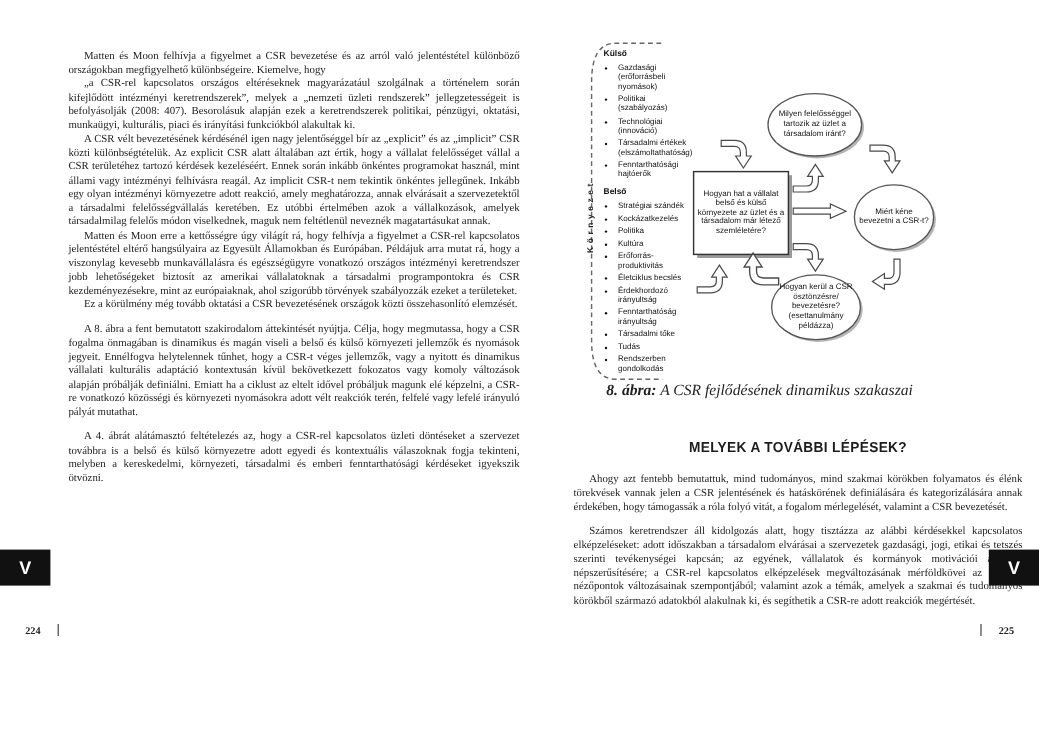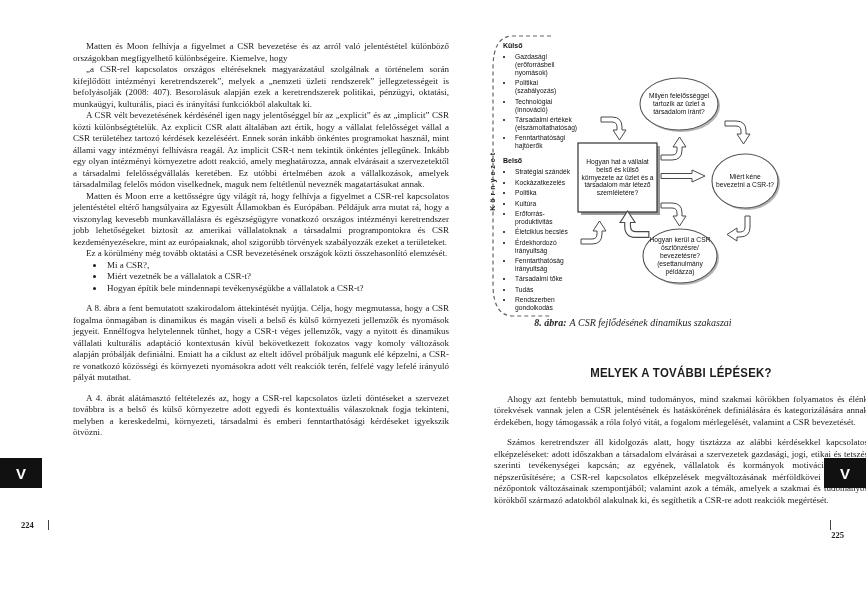--- a/index.html
+++ b/index.html
@@ -2,21 +2,21 @@
 <html><head>
 <meta charset="utf-8">
 <style>
   html,body{margin:0;padding:0;}
   body{
     width:866px;height:610px;position:relative;overflow:hidden;
     background:#ffffff;color:#1c1c1c;
     font-family:"Liberation Serif", serif;
   }
   
-  .text-col{position:absolute;font-size:9px;line-height:11.5px;text-align:justify;margin-left:16px;}
+  .text-col{position:absolute;font-size:9px;line-height:11.5px;text-align:justify;}
   .text-col p{margin:0;text-indent:13px;}
   .text-col p.gap{margin-top:9px;}
   .left-col{left:57px;top:41px;width:376px;}
   .right-col{left:478px;top:368px;width:374px;}
   ul.bullets{margin:0 0 0 0;padding:0 0 0 32px;list-style:disc;}
   ul.bullets li{margin:0;padding-left:2px;}
   .section-heading{
     font-family:"Liberation Sans", sans-serif;
     font-weight:bold;font-size:12px;letter-spacing:.3px;
     text-align:center;text-indent:0 !important;margin:0 0 14px 0 !important;
@@ -26,21 +26,21 @@
   .v-tab{
     position:absolute;top:458px;width:42px;height:30px;background:#111;
     color:#fff;font-family:"Liberation Sans", sans-serif;font-weight:bold;
     font-size:15px;display:flex;align-items:center;justify-content:center;
   }
   .v-tab-left{left:0;}
   .v-tab-right{right:0;}
   .pagenum{position:absolute;top:520px;font-size:8.5px;font-weight:bold;color:#222;
     display:flex;align-items:center;}
   .pagenum-left{left:21px;text-align:center;}
-  .pagenum-right{right:21px;flex-direction:column;}
+  .pagenum-right{right:21px;}
   .pagenum .bar{display:inline-block;width:1px;height:10px;background:#444;}
   .pagenum-left .bar{margin-left:14px;}
   .pagenum-right .bar{margin-right:14px;}
   
   .figure{position:absolute;left:483px;top:30px;width:300px;height:295px;
     font-family:"Liberation Sans", sans-serif;color:#111;}
   .figure svg{position:absolute;left:0;top:0;}
   .fig-overlay{position:absolute;font-size:6.7px;line-height:1.18;}
   .env-label{
     left:6px;top:120px;writing-mode:vertical-rl;transform:rotate(180deg);
@@ -51,38 +51,33 @@
   .env-list .hdr.belso{margin-top:7px;}
   .env-list ul{margin:0;padding-left:11px;list-style:disc;}
   .env-list li{margin:0 0 2.5px 0;padding-left:1px;}
   .node-text{display:flex;align-items:center;justify-content:center;text-align:center;}
   .box-text{left:97px;top:115px;width:75px;height:65px;}
   .ell-top{left:162px;top:56px;width:68px;height:36px;}
   .ell-right{left:232px;top:136px;width:60px;height:30px;}
   .ell-bottom{left:163px;top:206px;width:68px;height:40px;}
   .fig-caption{
     position:absolute;left:483px;top:317px;width:300px;text-align:center;
-    font-size:10px;font-style:italic;color:#222;
+    font-size:13px;font-style:italic;color:#222;
   }
   .fig-caption .cap-label{font-weight:bold;margin-right:3px;}
 </style>
 </head>
 <body>
 
 <div class="text-col left-col">
   <p>Matten és Moon felhívja a figyelmet a CSR bevezetése és az arról való jelentéstétel különböző országokban megfigyelhető különbségeire. Kiemelve, hogy</p>
   <p>„a CSR-rel kapcsolatos országos eltéréseknek magyarázatául szolgálnak a történelem során kifejlődött intézményi keretrendszerek”, melyek a „nemzeti üzleti rendszerek” jellegzetességeit is befolyásolják (2008: 407). Besorolásuk alapján ezek a keretrendszerek politikai, pénzügyi, oktatási, munkaügyi, kulturális, piaci és irányítási funkciókból alakultak ki.</p>
   <p>A CSR vélt bevezetésének kérdésénél igen nagy jelentőséggel bír az „explicit” és az „implicit” CSR közti különbségtételük. Az explicit CSR alatt általában azt értik, hogy a vállalat felelősséget vállal a CSR területéhez tartozó kérdések kezeléséért. Ennek során inkább önkéntes programokat használ, mint állami vagy intézményi felhívásra reagál. Az implicit CSR-t nem tekintik önkéntes jellegűnek. Inkább egy olyan intézményi környezetre adott reakció, amely meghatározza, annak elvárásait a szervezetektől a társadalmi felelősségvállalás keretében. Ez utóbbi értelmében azok a vállalkozások, amelyek társadalmilag felelős módon viselkednek, maguk nem feltétlenül neveznék magatartásukat annak.</p>
   <p>Matten és Moon erre a kettősségre úgy világít rá, hogy felhívja a figyelmet a CSR-rel kapcsolatos jelentéstétel eltérő hangsúlyaira az Egyesült Államokban és Európában. Példájuk arra mutat rá, hogy a viszonylag kevesebb munkavállalásra és egészségügyre vonatkozó országos intézményi keretrendszer jobb lehetőségeket biztosít az amerikai vállalatoknak a társadalmi programpontokra és CSR kezdeményezésekre, mint az európaiaknak, ahol szigorúbb törvények szabályozzák ezeket a területeket.</p>
   <p>Ez a körülmény még tovább oktatási a CSR bevezetésének országok közti összehasonlító elemzését.</p>
-  <ul class="bullets">
-    <li>Mi a CSR?,</li>
-    <li>Miért vezetnék be a vállalatok a CSR-t?</li>
-    <li>Hogyan építik bele mindennapi tevékenységükbe a vállalatok a CSR-t?</li>
-  </ul>
   <p class="gap">A 8. ábra a fent bemutatott szakirodalom áttekintését nyújtja. Célja, hogy megmutassa, hogy a CSR fogalma önmagában is dinamikus és magán viseli a belső és külső környezeti jellemzők és nyomások jegyeit. Ennélfogva helytelennek tűnhet, hogy a CSR-t véges jellemzők, vagy a nyitott és dinamikus vállalati kulturális adaptáció kontextusán kívül bekövetkezett fokozatos vagy komoly változások alapján próbálják definiálni. Emiatt ha a ciklust az eltelt idővel próbáljuk magunk elé képzelni, a CSR-re vonatkozó közösségi és környezeti nyomásokra adott vélt reakciók terén, felfelé vagy lefelé irányuló pályát mutathat.</p>
   <p class="gap">A 4. ábrát alátámasztó feltételezés az, hogy a CSR-rel kapcsolatos üzleti döntéseket a szervezet továbbra is a belső és külső környezetre adott egyedi és kontextuális válaszoknak fogja tekinteni, melyben a kereskedelmi, környezeti, társadalmi és emberi fenntarthatósági kérdéseket igyekszik ötvözni.</p>
 </div>
 
 <div class="figure">
   <svg width="300" height="295" viewBox="0 0 300 295">
     <defs>
       <path id="arr-curve" d="M1,4 H12 Q22,4 22,14 V17 H26 L19.5,27 L13,17 H17 V14 Q17,9 12,9 H1 Z"></path>
       <path id="arr-straight" d="M1,4.5 H32 V1 L45,7 L32,13 V9.5 H1 Z"></path>
     </defs>

